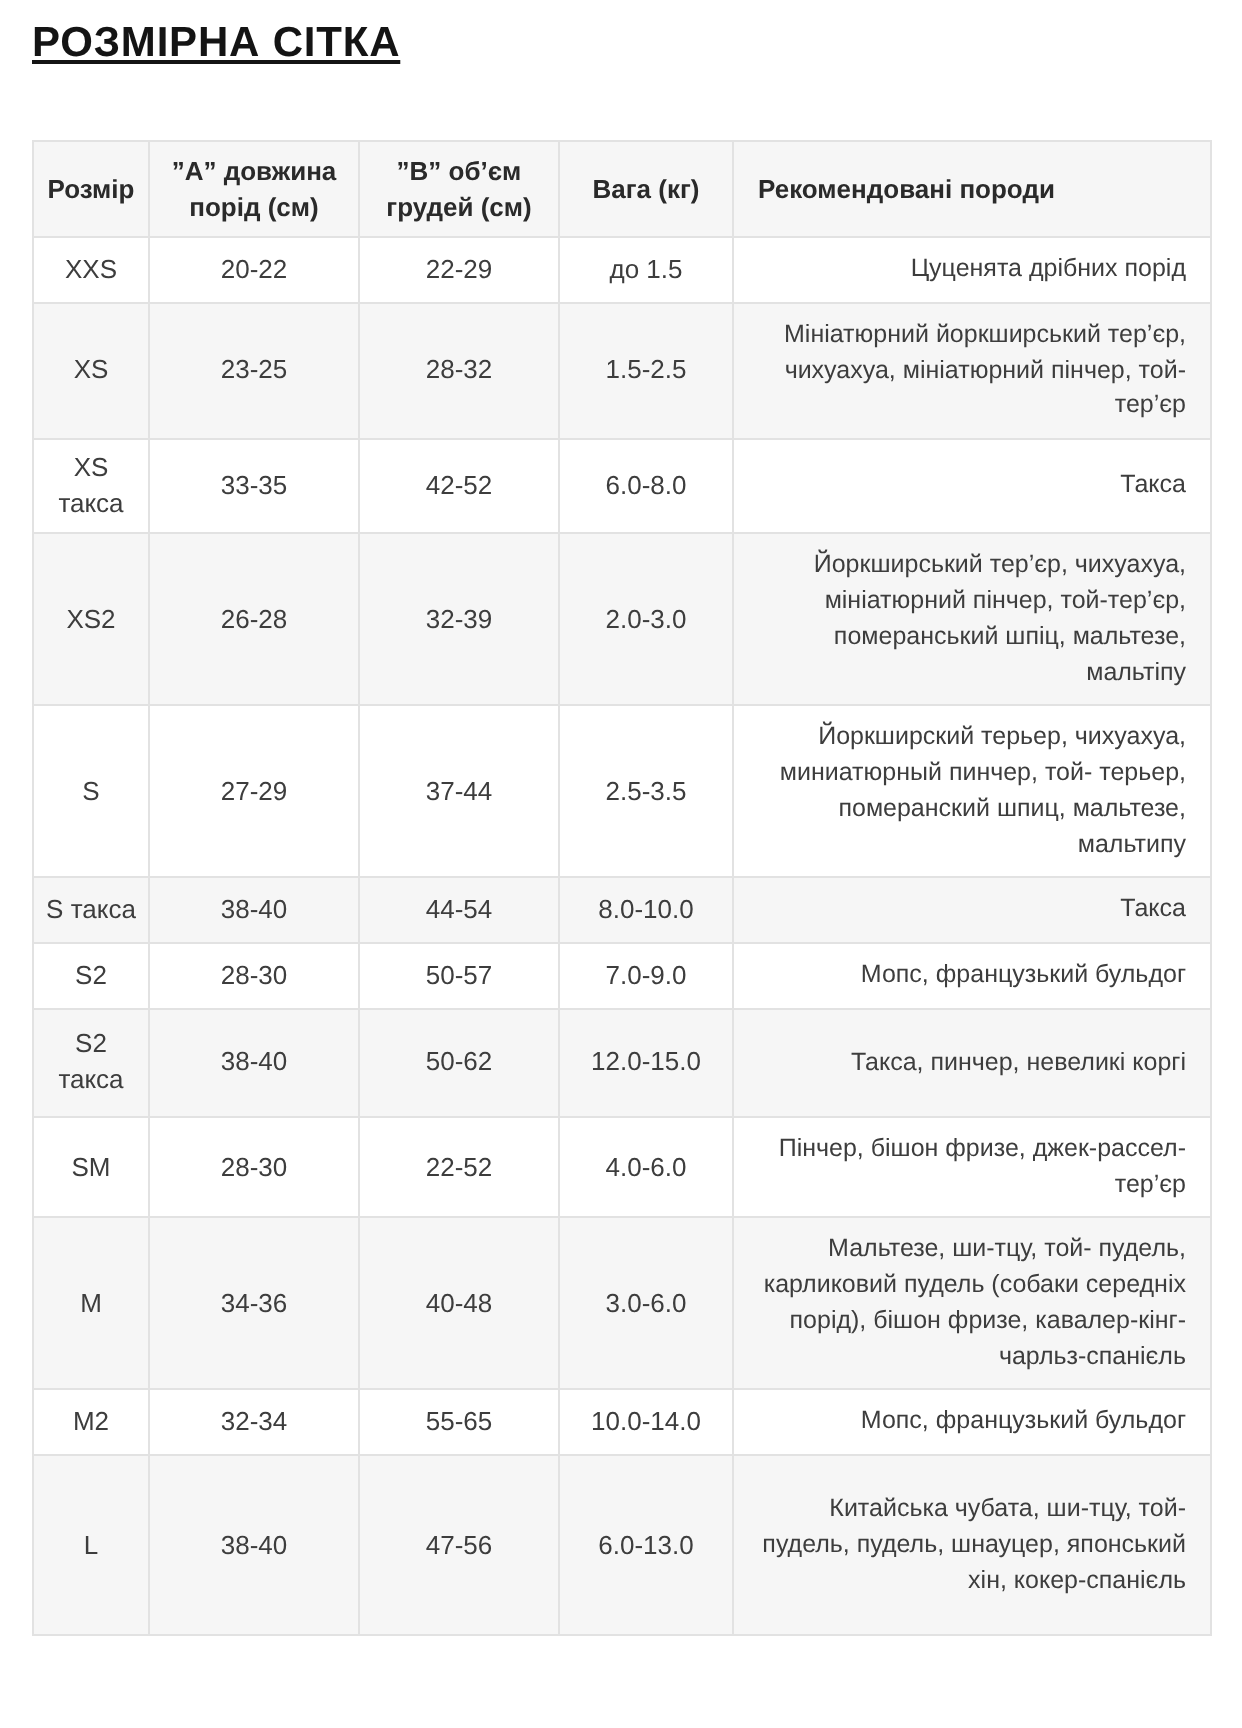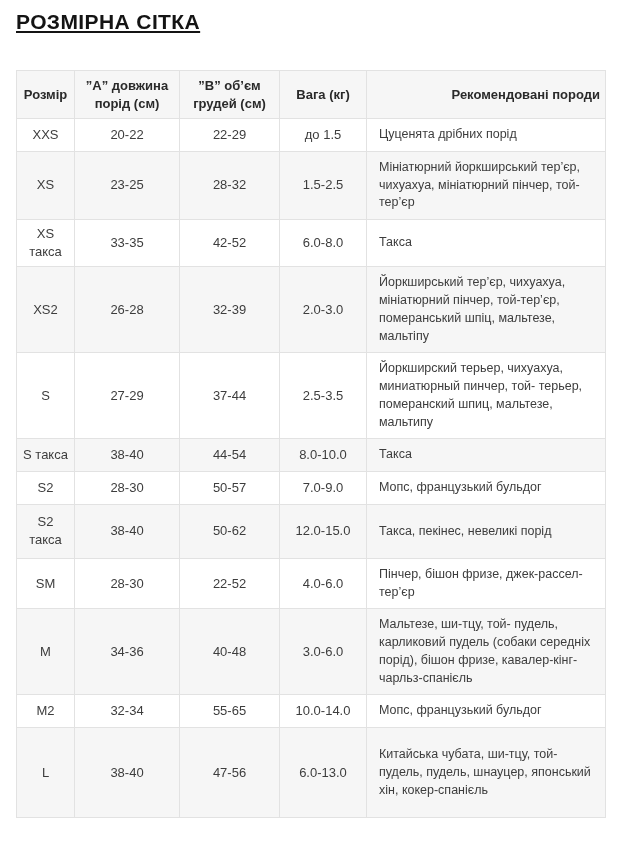--- a/index.html
+++ b/index.html
@@ -39,32 +39,32 @@
   .size-table th {
     background: var(--row_alt, #f6f6f6);
     font-size: 13px;
     font-weight: 700;
     color: var(--header_text, #2a2a2a);
     text-align: center;
     padding: 6px 5px;
     line-height: 1.35;
   }
   .size-table th.breeds-h {
-    text-align: right;
+    text-align: left;
     padding-left: 12px;
   }
   .size-table td {
     font-size: 13px;
     text-align: center;
     padding: 5px 4px;
     line-height: 1.4;
     color: var(--body_text, #3d3d3d);
   }
   .size-table td.breeds {
-    text-align: left;
+    text-align: right;
     padding: 7px 12px;
     font-size: 12.5px;
     line-height: 1.42;
   }
   .size-table tbody tr:nth-child(even) {
     background: var(--row_alt, #f6f6f6);
   }
 </style>
 </head>
 <body>
@@ -136,21 +136,21 @@
       <td>28-30</td>
       <td>50-57</td>
       <td>7.0-9.0</td>
       <td class="breeds">Мопс, французький бульдог</td>
     </tr>
     <tr style="height:54px">
       <td>S2 такса</td>
       <td>38-40</td>
       <td>50-62</td>
       <td>12.0-15.0</td>
-      <td class="breeds">Такса, пекінес, невеликі порід</td>
+      <td class="breeds">Такса, пинчер, невеликі коргі</td>
     </tr>
     <tr style="height:28px">
       <td>SM</td>
       <td>28-30</td>
       <td>22-52</td>
       <td>4.0-6.0</td>
       <td class="breeds">Пінчер, бішон фризе, джек-рассел-тер’єр</td>
     </tr>
     <tr style="height:86px">
       <td>M</td>

